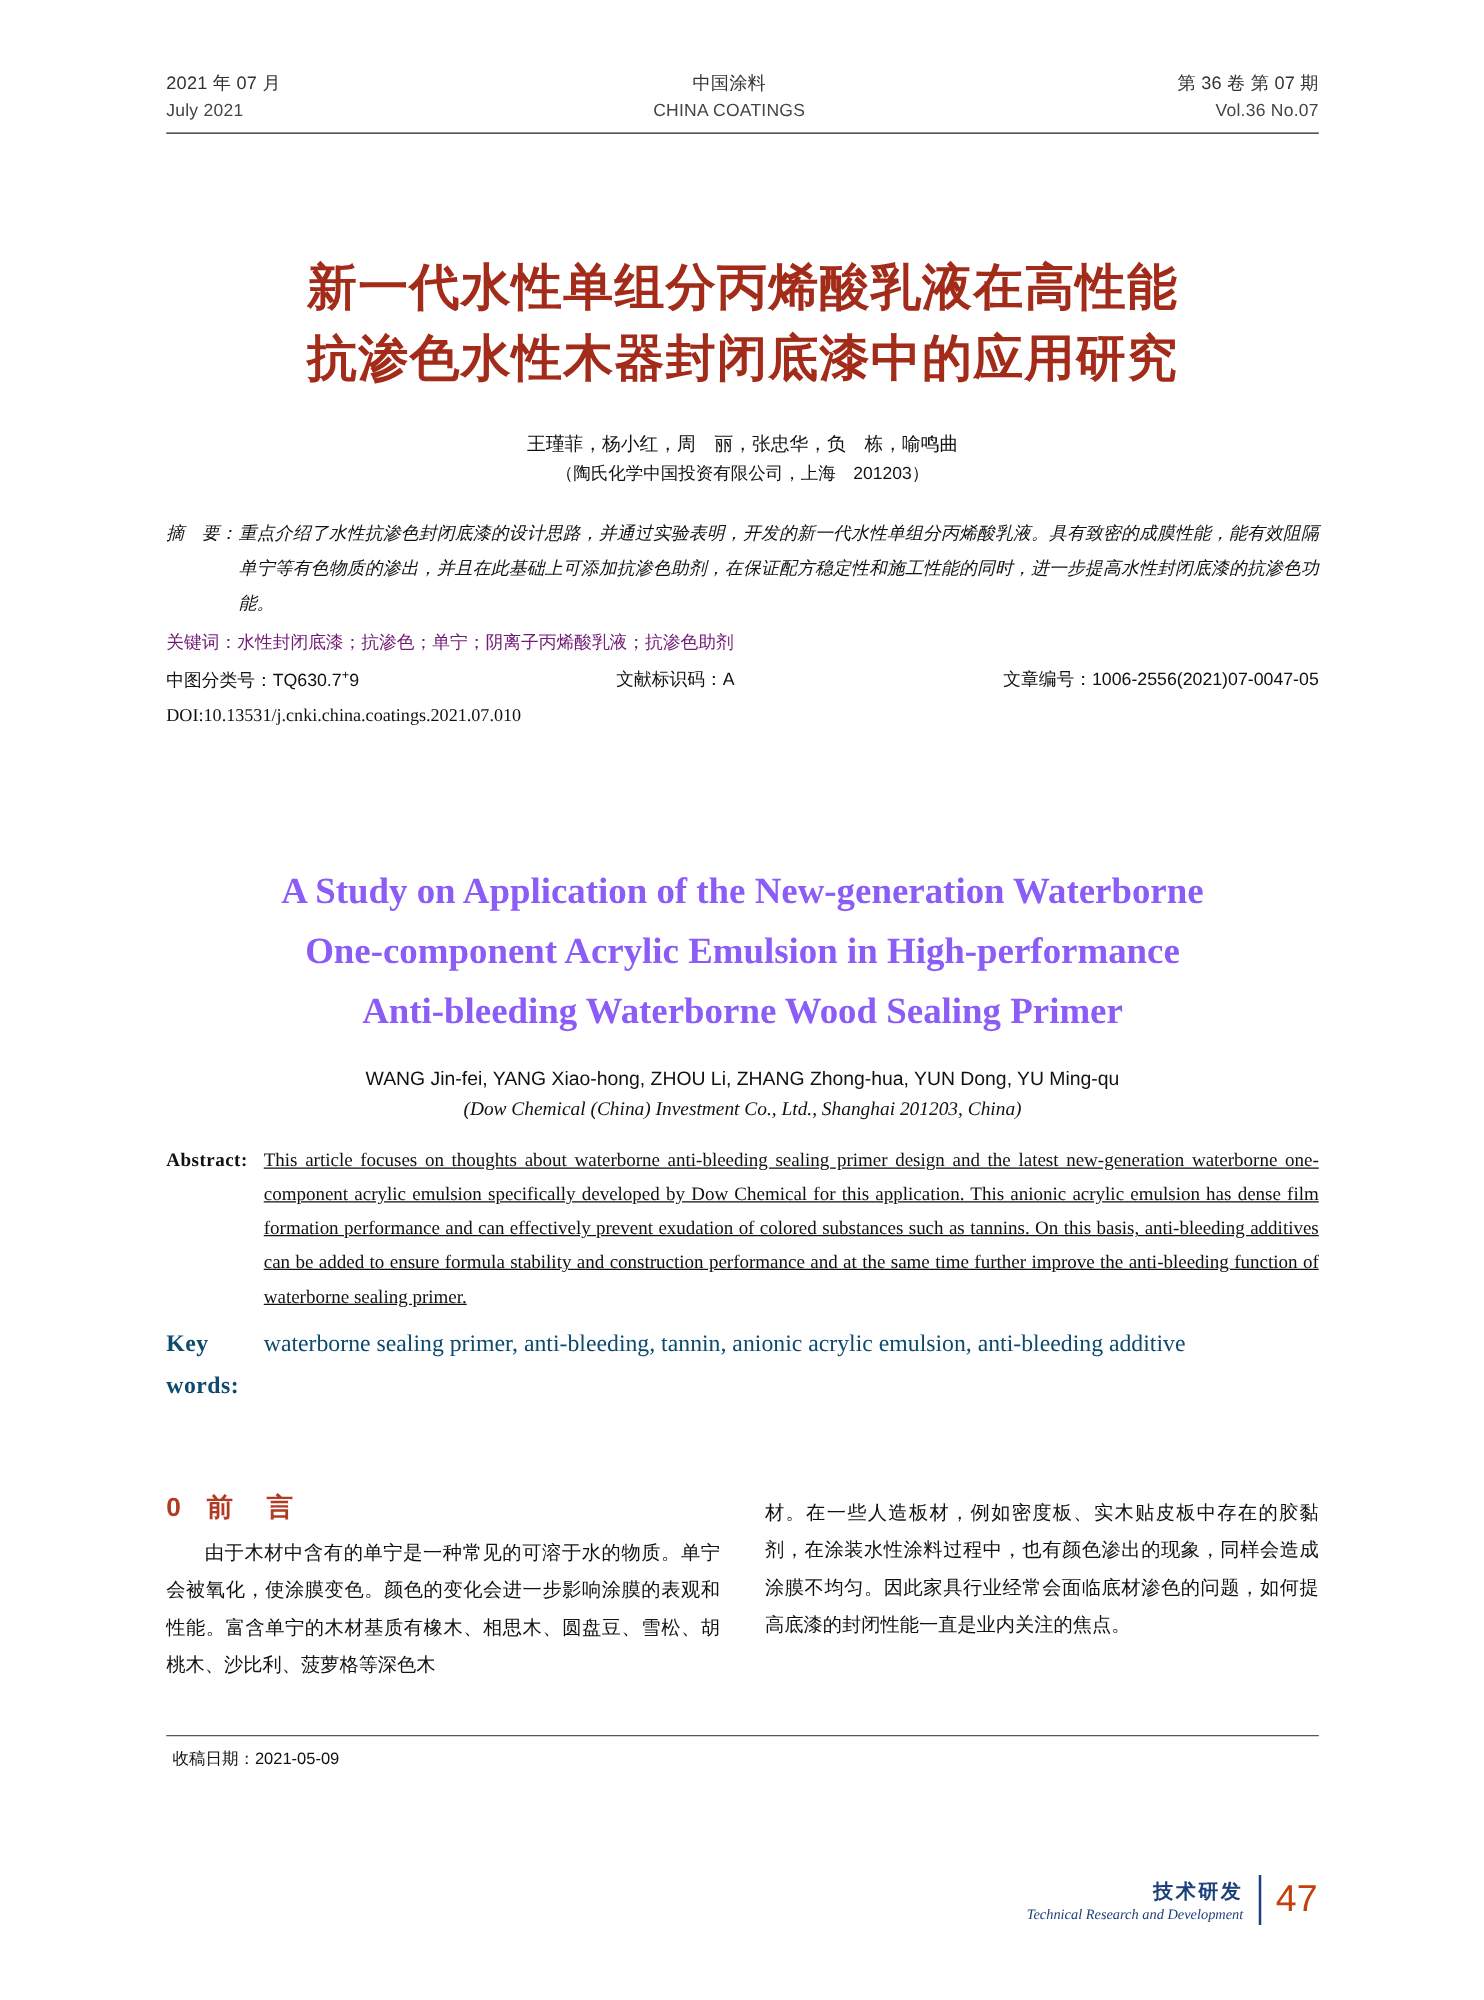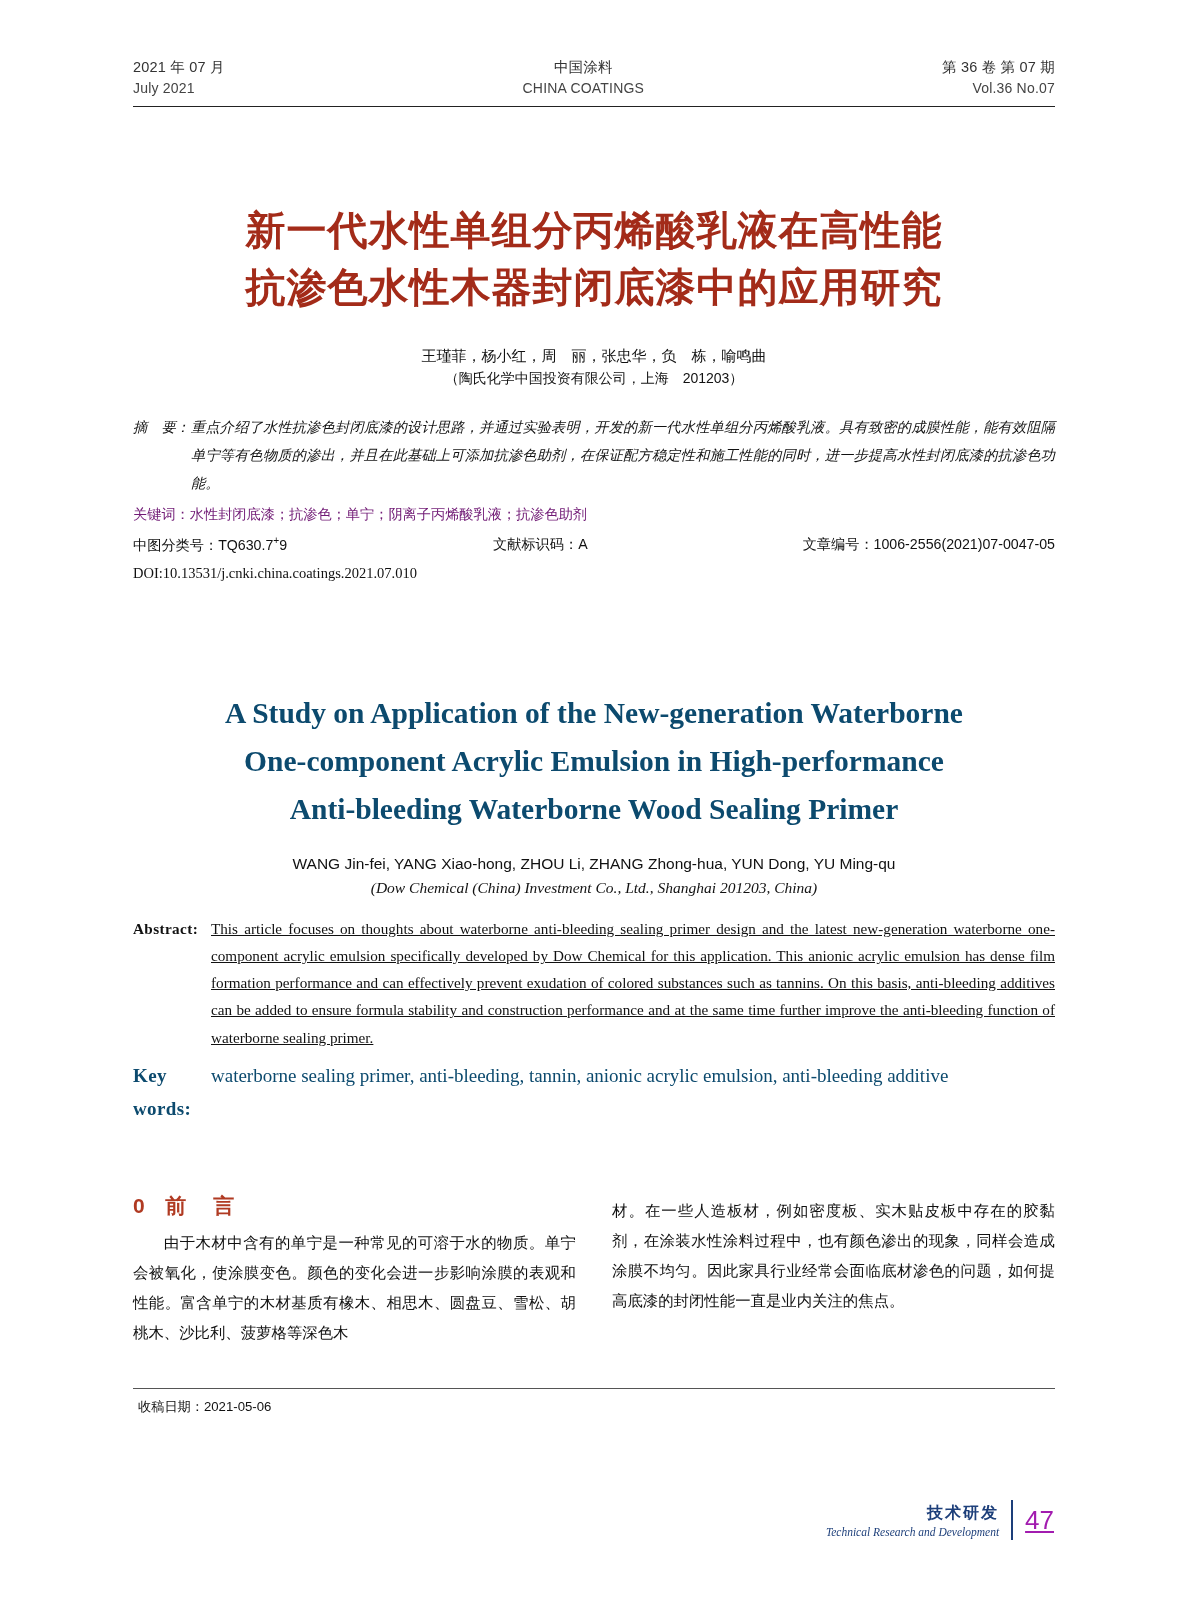--- a/index.html
+++ b/index.html
@@ -119,21 +119,21 @@
     font-size: 14.5px;
     line-height: 1.9;
     margin-top: 1px;
     color: #111;
   }
 
   
   .title-en {
     margin-top: 102px;
     text-align: center;
-    color: #0c4a6e;
+    color: #8b5cf6;
     font-family: "Liberation Serif", serif;
     font-weight: bold;
     font-size: 29.5px;
     line-height: 1.62;
   }
   .authors-en {
     margin-top: 22px;
     text-align: center;
     font-family: "Liberation Sans", sans-serif;
     font-size: 15.5px;
@@ -249,24 +249,23 @@
     font-size: 11.5px;
     margin-top: 2px;
   }
   .footer .sep {
     width: 2px;
     height: 40px;
     background: #1d3f7a;
   }
   .footer .pno {
     font-family: "Liberation Sans", sans-serif;
-    font-size: 26px;
-    color: #a21caf;
+    font-size: 30px;
+    color: #c2410c;
     line-height: 1;
-    text-decoration: underline;
   }
   sup { font-size: 0.72em; vertical-align: super; }
 </style>
 </head>
 <body>
 
 <div class="page">
   <div class="content">
 
     <div class="runhead">
@@ -329,21 +328,21 @@
 
     <div class="cols">
       <div class="col-l indent">由于木材中含有的单宁是一种常见的可溶于水的物质。单宁会被氧化，使涂膜变色。颜色的变化会进一步影响涂膜的表观和性能。富含单宁的木材基质有橡木、相思木、圆盘豆、雪松、胡桃木、沙比利、菠萝格等深色木</div>
       <div class="col-r">材。在一些人造板材，例如密度板、实木贴皮板中存在的胶黏剂，在涂装水性涂料过程中，也有颜色渗出的现象，同样会造成涂膜不均匀。因此家具行业经常会面临底材渗色的问题，如何提高底漆的封闭性能一直是业内关注的焦点。</div>
     </div>
 
   </div>
 
   <div class="rule-foot"></div>
   <div class="footnotes">
-    <div>收稿日期：2021-05-06</div>
+    <div>收稿日期：2021-05-09</div>
   </div>
 
   <div class="footer">
     <div class="fcn">
       <div class="l1">技术研发</div>
       <div class="l2">Technical Research and Development</div>
     </div>
     <div class="sep"></div>
     <div class="pno">47</div>
   </div>

